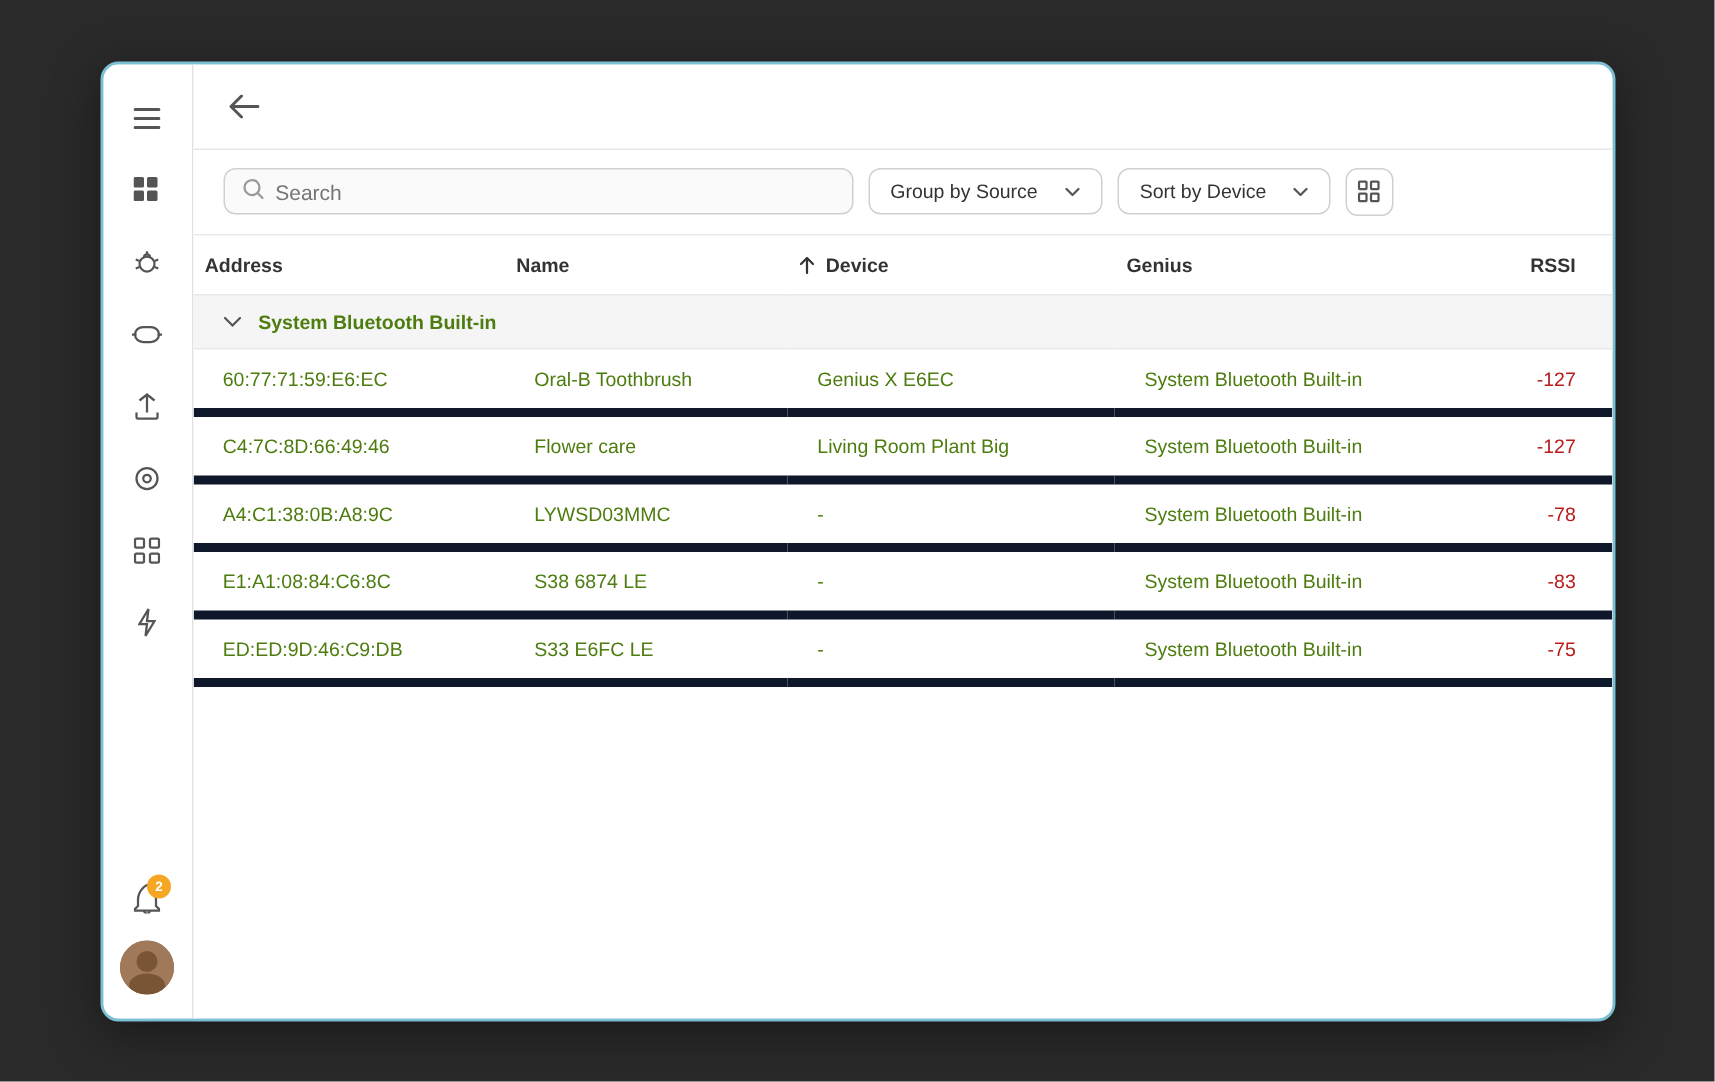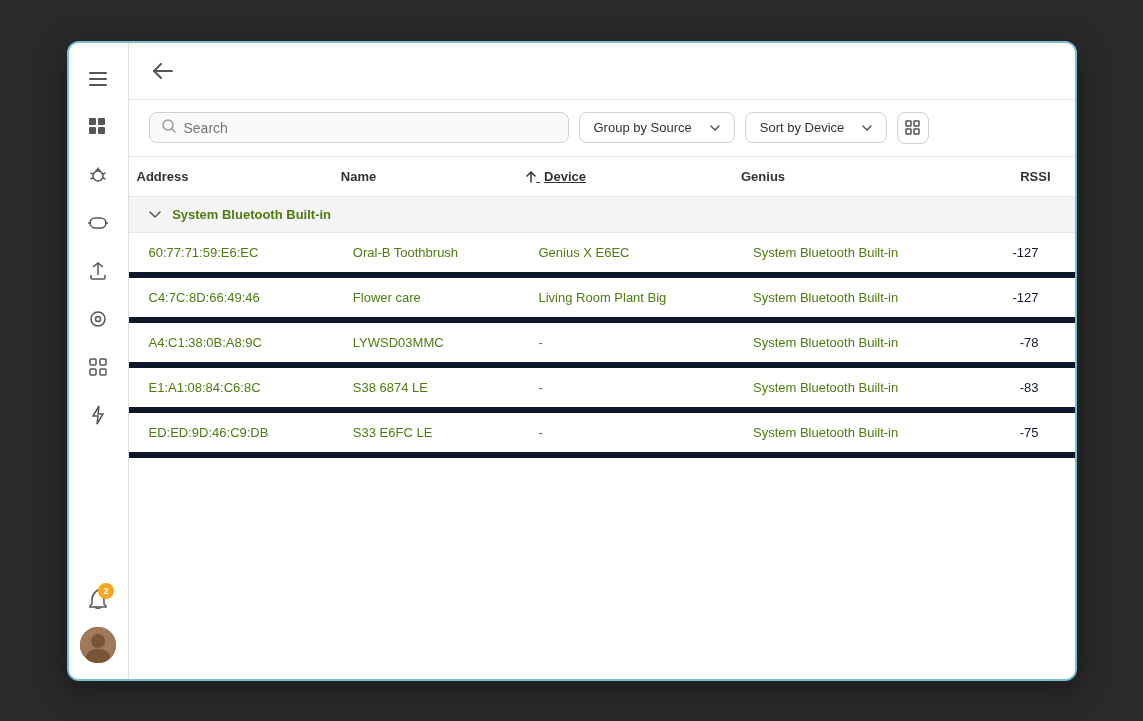--- a/index.html
+++ b/index.html
@@ -184,21 +184,21 @@
       padding: 10px 20px;
     }
     tbody tr {
       border-bottom: 6px solid #0f172a;
     }
     tbody td {
       padding: 12px 20px;
       font-size: 13px;
       color: #4d7c0f;
     }
-    tbody td.rssi { text-align: right; padding-right: 36px; color: #0f172a; }
+    tbody td.rssi { text-align: right; padding-right: 24px; color: #b91c1c; }
     
     .table-container::-webkit-scrollbar { width: 6px; }
     .table-container::-webkit-scrollbar-track { background: #f5f5f5; }
     .table-container::-webkit-scrollbar-thumb { background: #ccc; border-radius: 3px; }
   </style>
 </head>
 <body>
 
 <div class="window">
 
@@ -321,21 +321,21 @@
         </svg>
       </div>
     </div>
 
     <div class="table-container">
       <table>
         <thead>
           <tr>
             <th>Address</th>
             <th>Name</th>
-            <th style="cursor:pointer;text-decoration:underline;">
+            <th style="cursor:pointer;">
               <span style="margin-right:4px;">
                 <svg width="10" height="12" viewBox="0 0 10 12" fill="none" style="vertical-align:middle;">
                   <path d="M5 1v10M1 5l4-4 4 4" stroke="#333" stroke-width="1.5" stroke-linecap="round" stroke-linejoin="round"></path>
                 </svg>
               </span>
               <span>Device</span>
             </th>
             <th>Genius</th>
             <th class="rssi">RSSI</th>
           </tr>

